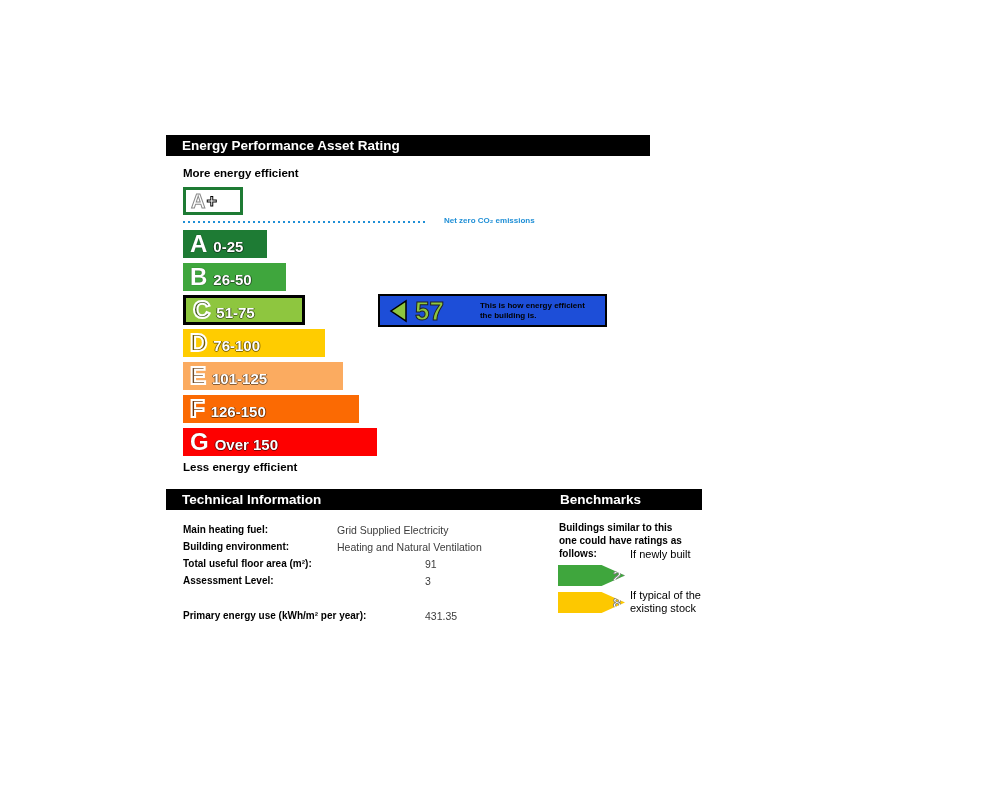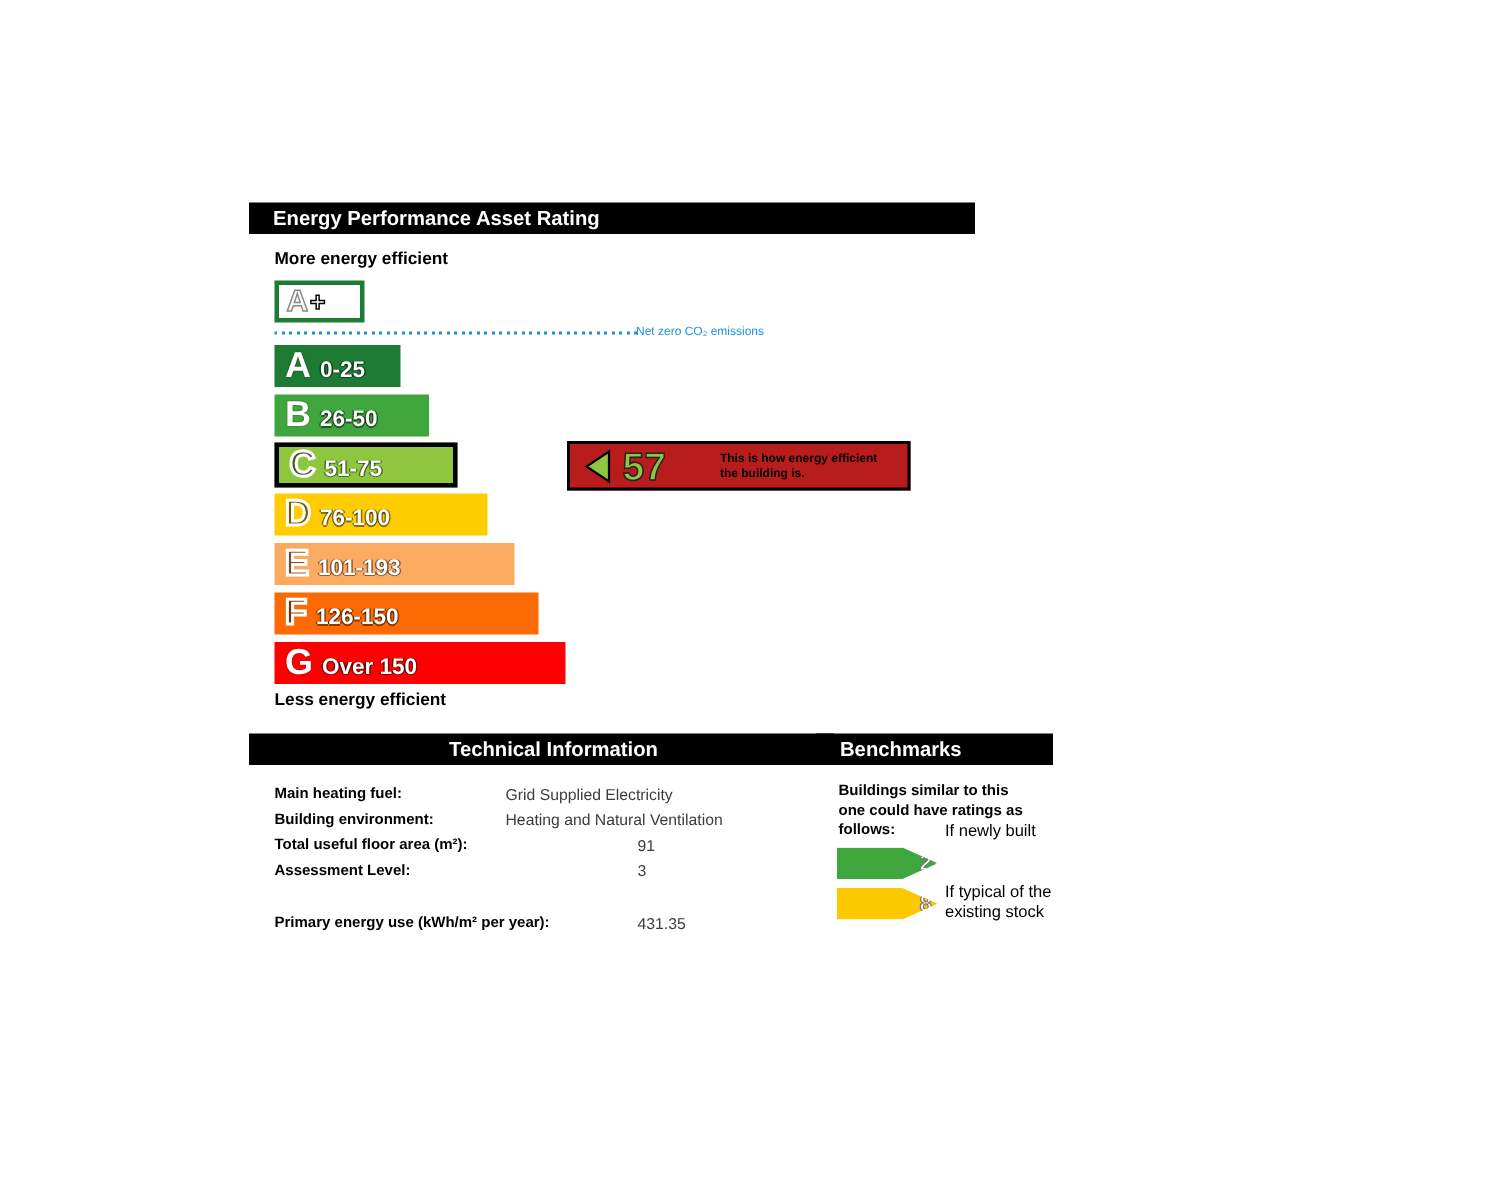--- a/index.html
+++ b/index.html
@@ -8,21 +8,21 @@
     position:relative; width:1000px; height:800px; background:#ffffff;
     font-family:"Liberation Sans","DejaVu Sans",sans-serif; color:#000;
     overflow:hidden;
   }
   .bar {
     position:absolute; background:#000; color:#fff; font-weight:bold;
     font-size:13.5px; line-height:21px; height:21px; padding-left:16px;
     white-space:nowrap;
   }
   .title-bar  { left:166px; top:135px; width:484px; }
-  .tech-bar   { left:166px; top:489px; width:390px;text-align:center; }
+  .tech-bar   { left:166px; top:489px; width:390px; }
   .bench-bar  { left:544px; top:489px; width:158px; }
 
   .more-label, .less-label {
     position:absolute; left:183px; font-size:11.5px; font-weight:bold;
   }
   .more-label { top:167px; }
   .less-label { top:461px; }
 
   .aplus-box {
     position:absolute; left:183px; top:187px; width:60px; height:28px;
@@ -36,21 +36,21 @@
   .aplus-plus {
     font-size:18px; font-weight:bold; color:#fff;
     -webkit-text-stroke:1px #000; line-height:1; margin-left:1px;
   }
 
   .netzero-line {
     position:absolute; left:183px; top:221px; width:243px; height:2px;
     background:repeating-linear-gradient(90deg,#1f8fd6 0 2px,transparent 2px 5px);
   }
   .netzero-label {
-    position:absolute; left:424px; top:216px; font-size:8px; font-weight:normal;
+    position:absolute; left:444px; top:216px; font-size:8px; font-weight:bold;
     color:#1f8fd6; white-space:nowrap;
   }
 
   .band {
     position:absolute; left:183px; height:28px;
     display:flex; align-items:center; white-space:nowrap;
   }
   .band-letter {
     font-size:24px; font-weight:bold; color:#fff; line-height:1;
     margin-left:7px; text-shadow:0 0 1px rgba(0,0,0,.6);
@@ -67,21 +67,21 @@
   .band-e { top:362px; width:160px; background:#fbab60; }
   .band-f { top:395px; width:176px; background:#fb6a03; }
   .band-g { top:428px; width:194px; background:#fe0000; }
   .hollow .band-letter {
     color:transparent; -webkit-text-stroke:2px #fff;
     text-shadow:0 0 1px rgba(0,0,0,.55);
   }
 
   .indicator {
     position:absolute; left:378px; top:294px; width:229px; height:33px;
-    border:2px solid #000; background:#b91c1c; display:flex; align-items:center;
+    border:2px solid #000; background:#1d4ed8; display:flex; align-items:center;
   }
   .ind-arrow { margin-left:8px; flex:0 0 auto; }
   .ind-value {
     font-size:26px; font-weight:bold; color:#8ec63f; line-height:1;
     -webkit-text-stroke:1px #222; margin-left:7px;
   }
   .ind-caption {
     margin-left:36px; font-size:8px; font-weight:bold; line-height:10px;
     color:#000;
   }
@@ -145,21 +145,21 @@
   <div class="band band-c hollow">
     <span class="band-letter">C</span>
     <span class="band-range">51-75</span>
   </div>
   <div class="band band-d hollow">
     <span class="band-letter">D</span>
     <span class="band-range">76-100</span>
   </div>
   <div class="band band-e hollow">
     <span class="band-letter">E</span>
-    <span class="band-range">101-193</span>
+    <span class="band-range">101-125</span>
   </div>
   <div class="band band-f hollow">
     <span class="band-letter">F</span>
     <span class="band-range">126-150</span>
   </div>
   <div class="band band-g">
     <span class="band-letter">G</span>
     <span class="band-range">Over 150</span>
   </div>
 

